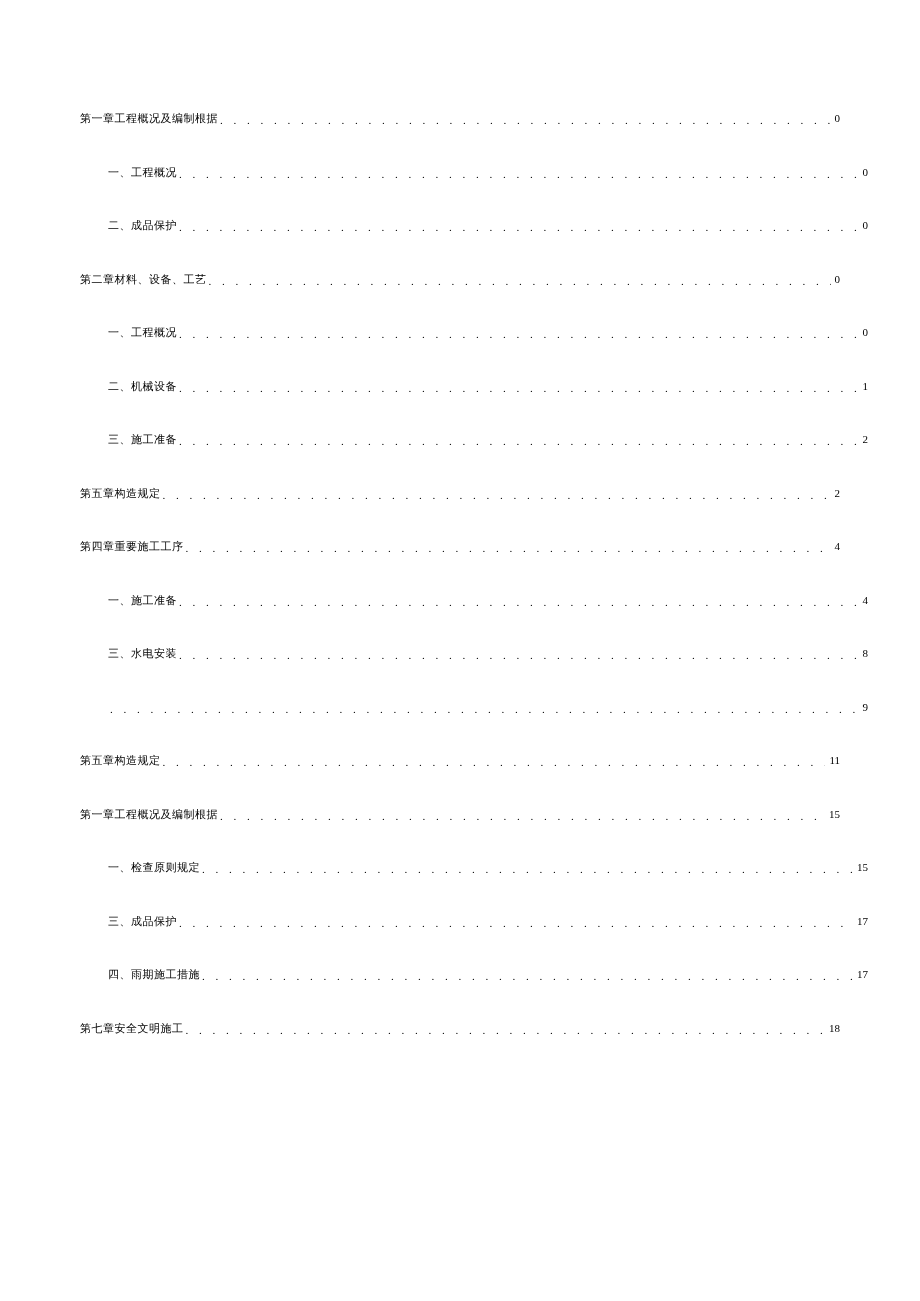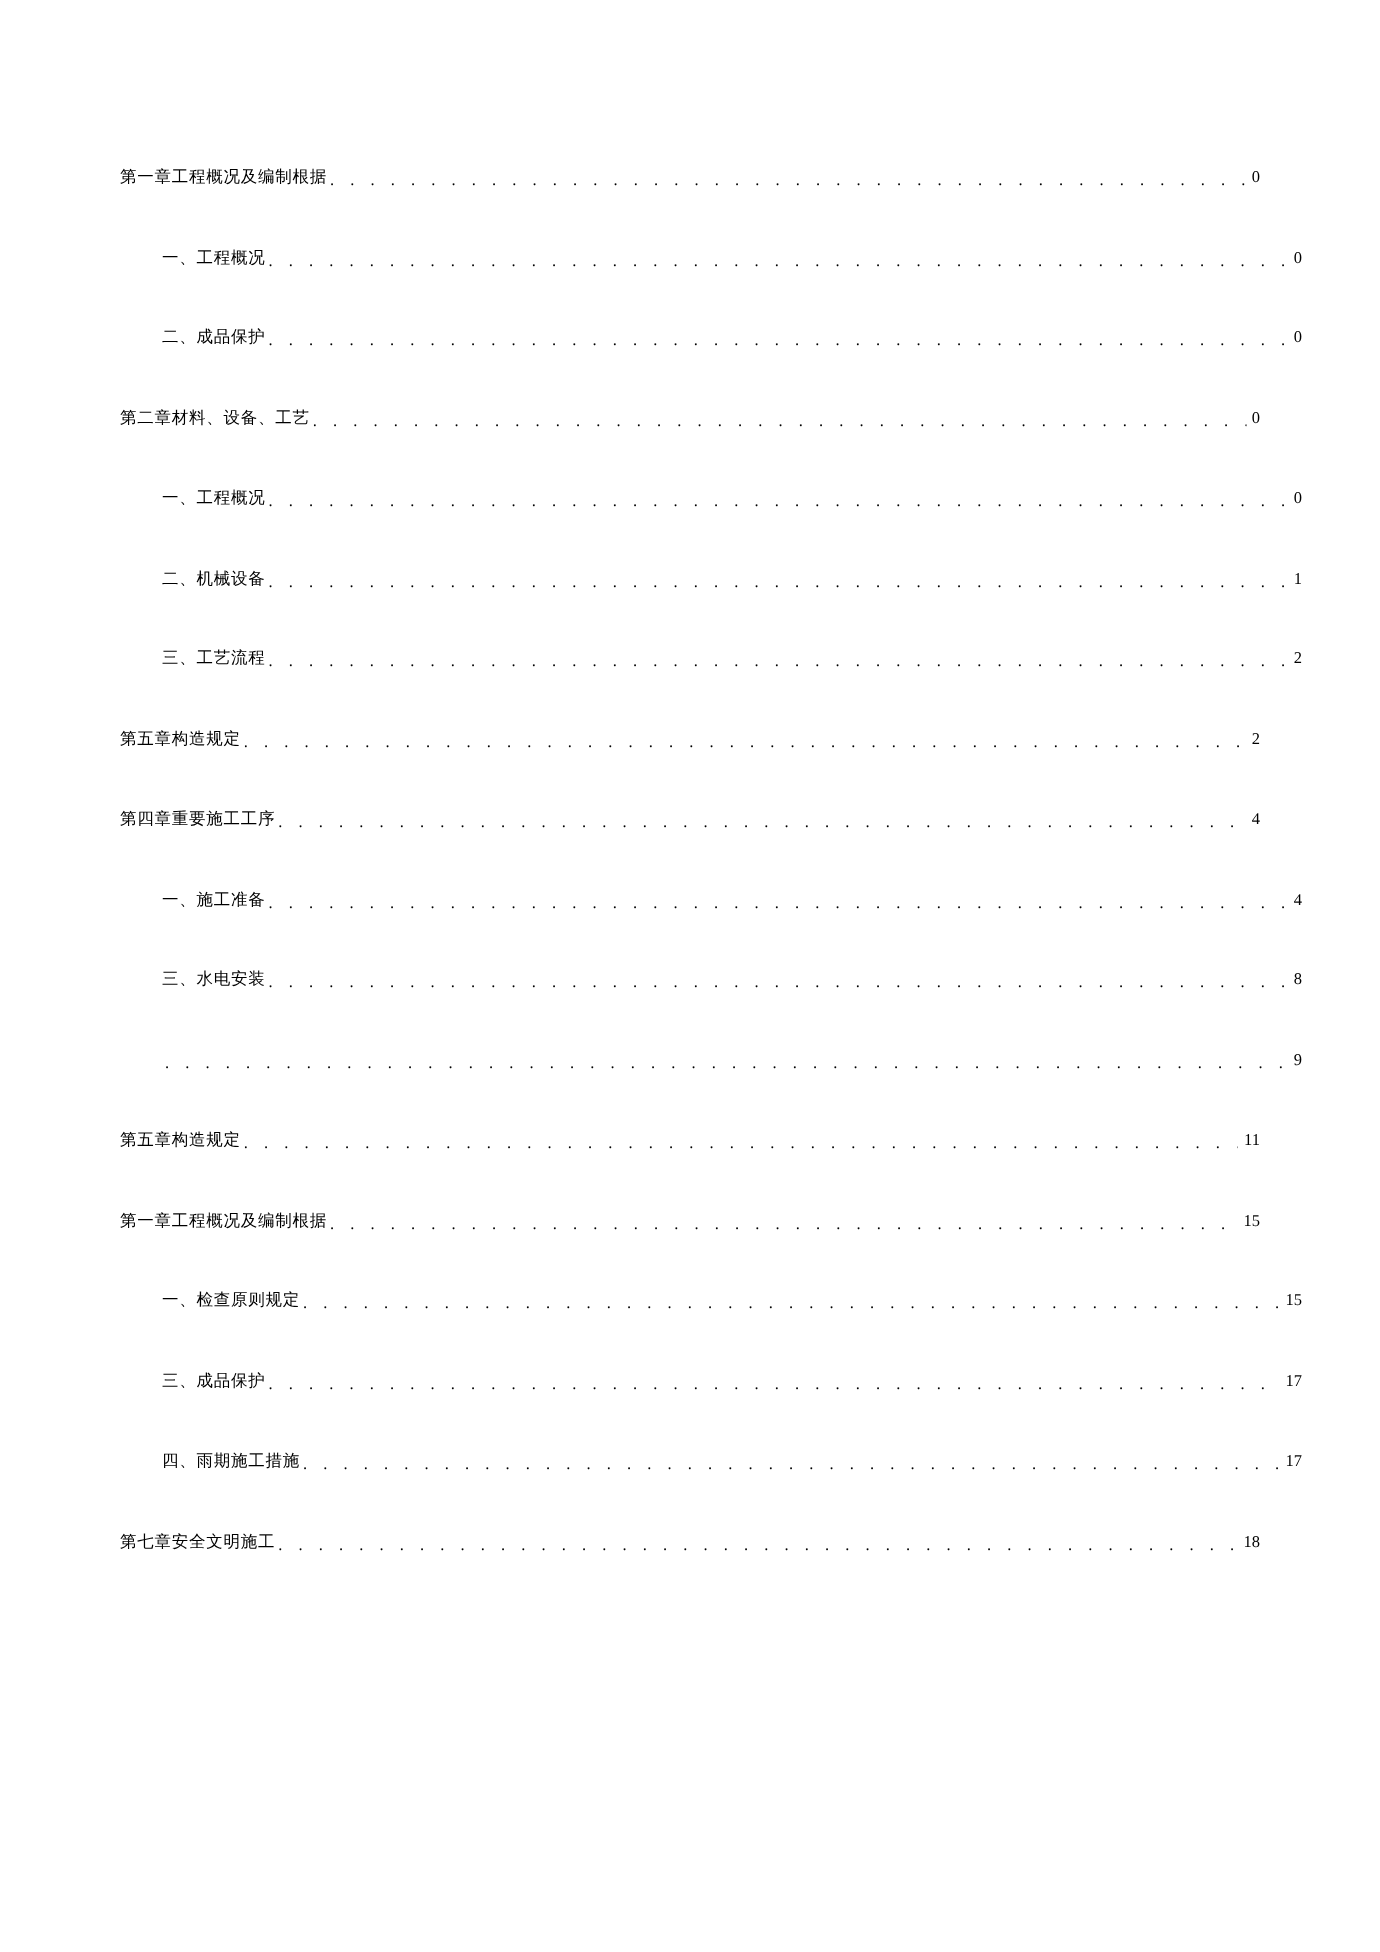--- a/index.html
+++ b/index.html
@@ -84,21 +84,21 @@
     <span class="toc-title">一、工程概况</span>
     <span class="toc-dots"></span>
     <span class="toc-page">0</span>
   </div>
   <div class="toc-row level-2">
     <span class="toc-title">二、机械设备</span>
     <span class="toc-dots"></span>
     <span class="toc-page">1</span>
   </div>
   <div class="toc-row level-2">
-    <span class="toc-title">三、工艺流程</span>
+    <span class="toc-title">三、施工准备</span>
     <span class="toc-dots"></span>
     <span class="toc-page">2</span>
   </div>
   <div class="toc-row level-1">
     <span class="toc-title">第五章构造规定</span>
     <span class="toc-dots"></span>
     <span class="toc-page">2</span>
   </div>
   <div class="toc-row level-1">
     <span class="toc-title">第四章重要施工工序</span>

